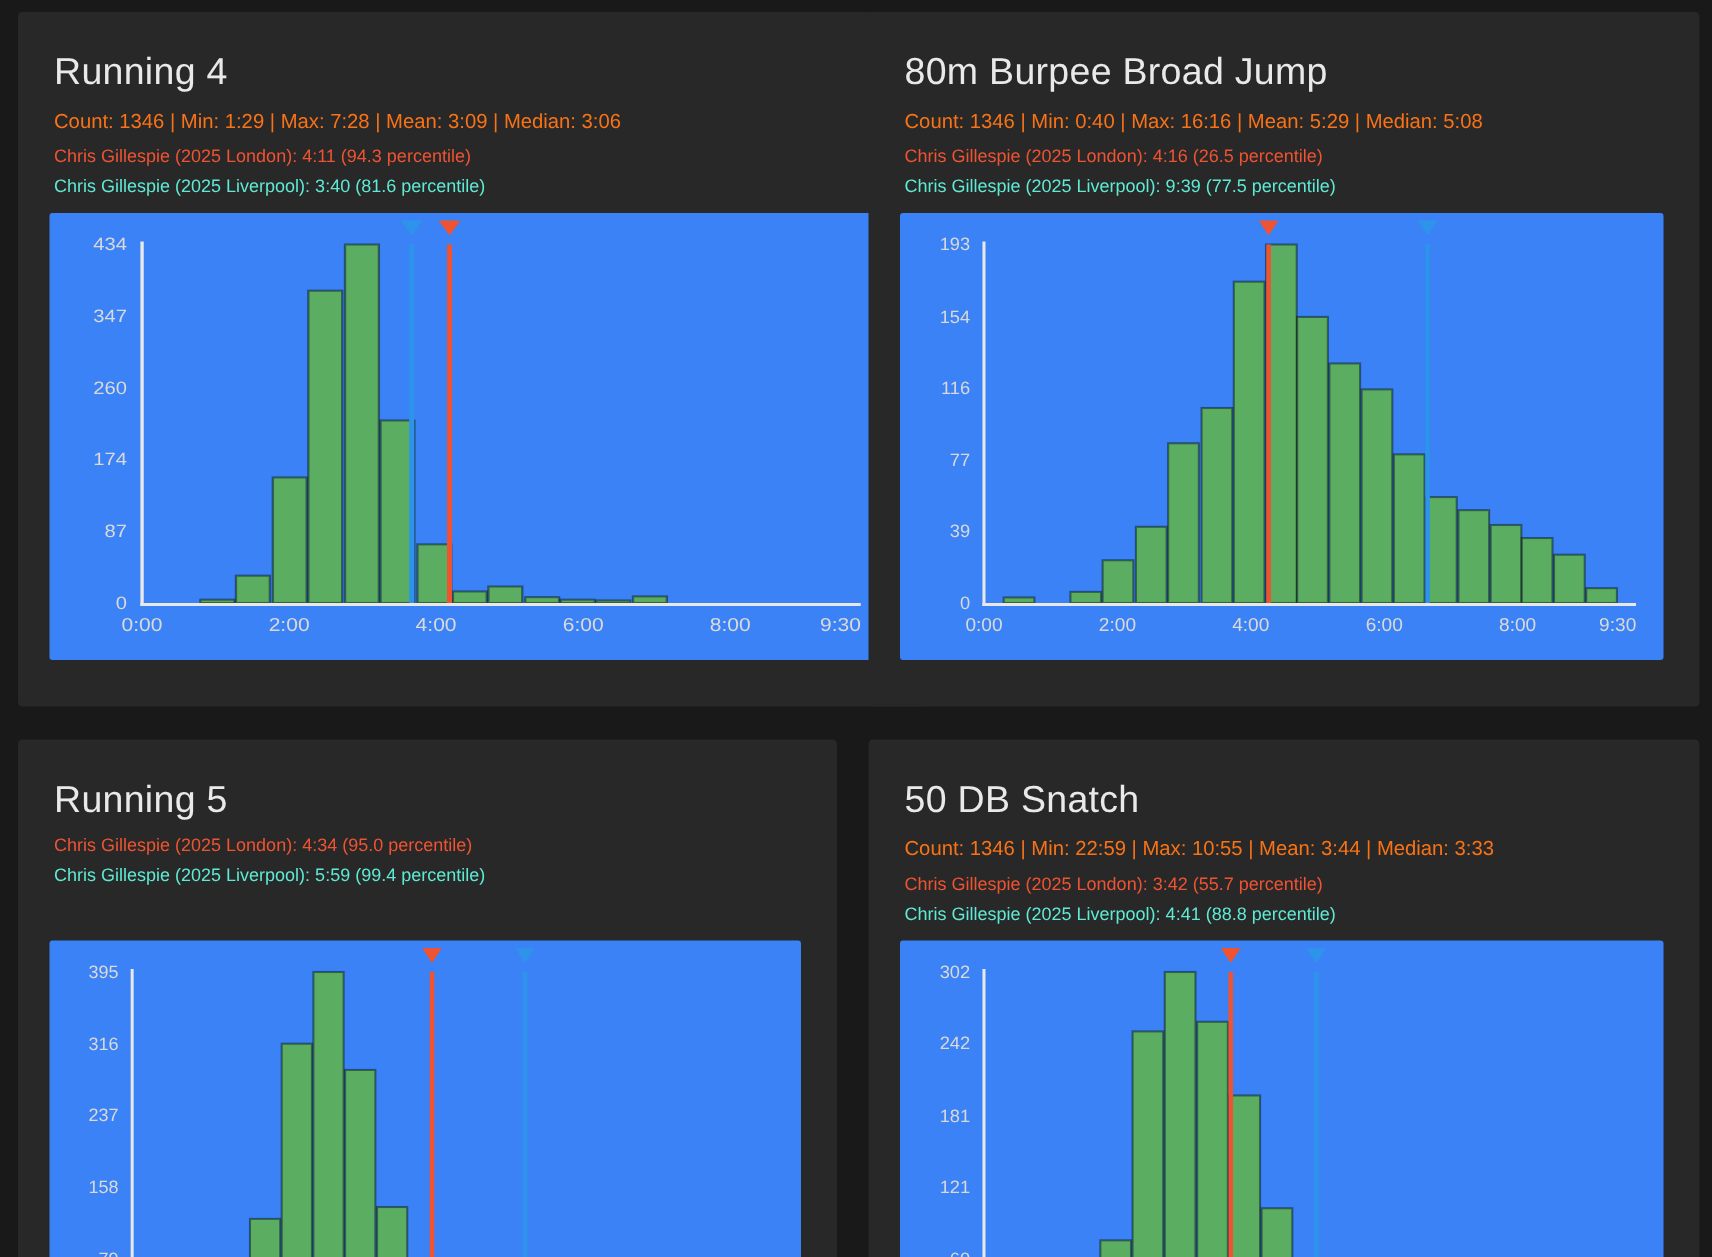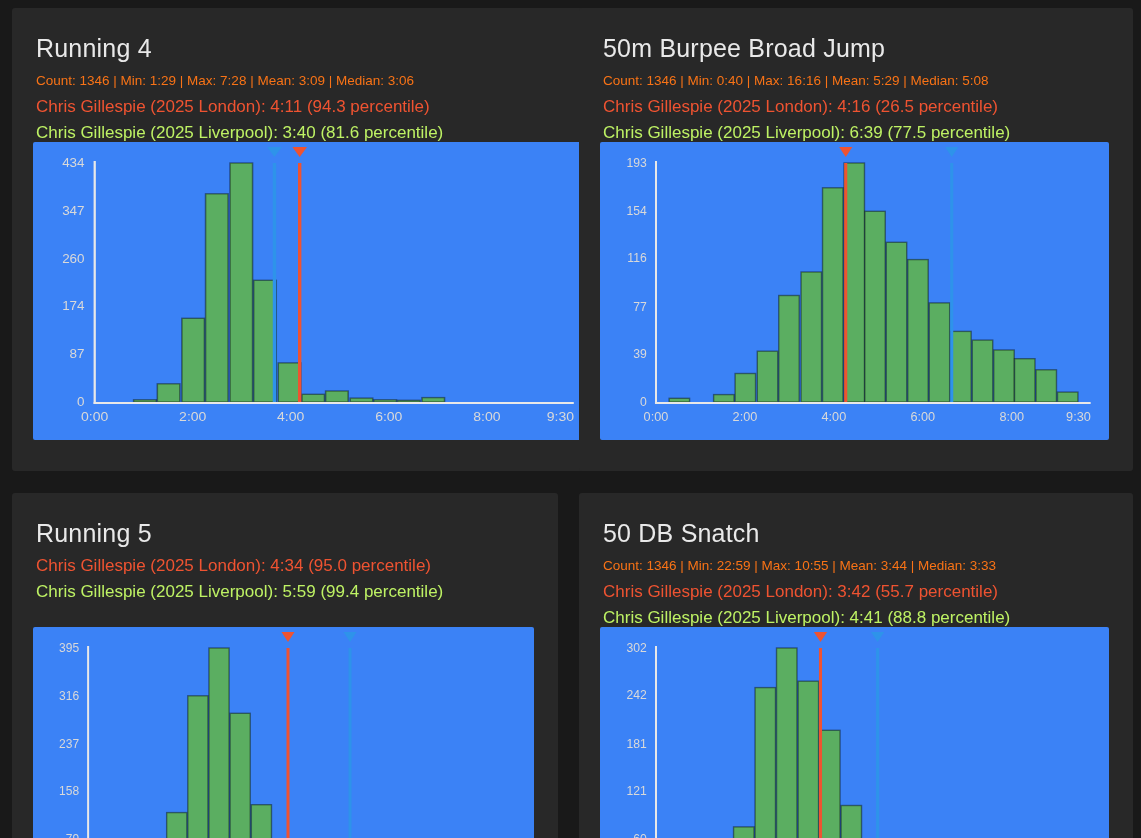--- a/index.html
+++ b/index.html
@@ -19,23 +19,23 @@
   #p1{left:579px;top:8px;width:554px;height:463px;}
   #p2{left:12px;top:493px;width:546px;height:463px;}
   #p3{left:579px;top:493px;width:554px;height:463px;}
   .title{
     margin:0;font-size:25px;line-height:1.1;font-weight:400;
     letter-spacing:.2px;color:#e9e9e9;
   }
   .stats{
     margin-top:10px;font-size:13.5px;line-height:1.2;color:#f97316;
   }
-  .legend{font-size:17px;line-height:1.2;margin-top:7px;}
+  .legend{font-size:12px;line-height:1.2;margin-top:7px;}
   .legend.red{color:#ef5331;margin-top:8px;}
-  .legend.blue{color:#bef264;margin-top:6px;}
+  .legend.blue{color:#5eead4;margin-top:6px;}
   .chartbox{
     position:absolute;left:21px;right:24px;top:134px;height:298px;
     background:#3b82f6;border-radius:2px;
   }
   .chartbox svg{display:block;width:100%;height:298px;}
 </style>
 </head>
 <body>
 
 <div class="panel" id="p0">
@@ -74,24 +74,24 @@
         <text x="470.0" y="279" text-anchor="middle" font-size="12.5" fill="#d9d9d9">9:30</text>
         <line x1="237.7" y1="21" x2="237.7" y2="260" stroke="#ef5331" stroke-width="3"></line>
         <polygon points="231.2,5 244.2,5 237.7,15" fill="#ef5331"></polygon>
         <line x1="215.2" y1="21" x2="215.2" y2="260" stroke="#2e93ea" stroke-width="3"></line>
         <polygon points="208.7,5 221.7,5 215.2,15" fill="#2e93ea"></polygon>
       </svg>
   </div>
 </div>
 
 <div class="panel" id="p1">
-  <h2 class="title">50m Burpee Broad Jump</h2>
+  <h2 class="title">80m Burpee Broad Jump</h2>
   <div class="stats">Count: 1346 | Min: 0:40 | Max: 16:16 | Mean: 5:29 | Median: 5:08</div>
   <div class="legend red">Chris Gillespie (2025 London): 4:16 (26.5 percentile)</div>
-  <div class="legend blue">Chris Gillespie (2025 Liverpool): 6:39 (77.5 percentile)</div>
+  <div class="legend blue">Chris Gillespie (2025 Liverpool): 9:39 (77.5 percentile)</div>
   <div class="chartbox">
     <svg viewBox="0 0 500 298" preserveAspectRatio="none">
         <rect x="67.9" y="256.3" width="20.1" height="3.7" fill="#5bae61" stroke="rgba(0,0,0,0.42)" stroke-width="1.4"></rect>
         <rect x="111.6" y="252.6" width="20.1" height="7.4" fill="#5bae61" stroke="rgba(0,0,0,0.42)" stroke-width="1.4"></rect>
         <rect x="132.7" y="231.5" width="20.1" height="28.5" fill="#5bae61" stroke="rgba(0,0,0,0.42)" stroke-width="1.4"></rect>
         <rect x="154.5" y="209.2" width="20.1" height="50.8" fill="#5bae61" stroke="rgba(0,0,0,0.42)" stroke-width="1.4"></rect>
         <rect x="175.6" y="153.5" width="20.1" height="106.5" fill="#5bae61" stroke="rgba(0,0,0,0.42)" stroke-width="1.4"></rect>
         <rect x="197.5" y="130.0" width="20.1" height="130.0" fill="#5bae61" stroke="rgba(0,0,0,0.42)" stroke-width="1.4"></rect>
         <rect x="218.6" y="45.8" width="20.1" height="214.2" fill="#5bae61" stroke="rgba(0,0,0,0.42)" stroke-width="1.4"></rect>
         <rect x="239.7" y="21.0" width="20.1" height="239.0" fill="#5bae61" stroke="rgba(0,0,0,0.42)" stroke-width="1.4"></rect>

